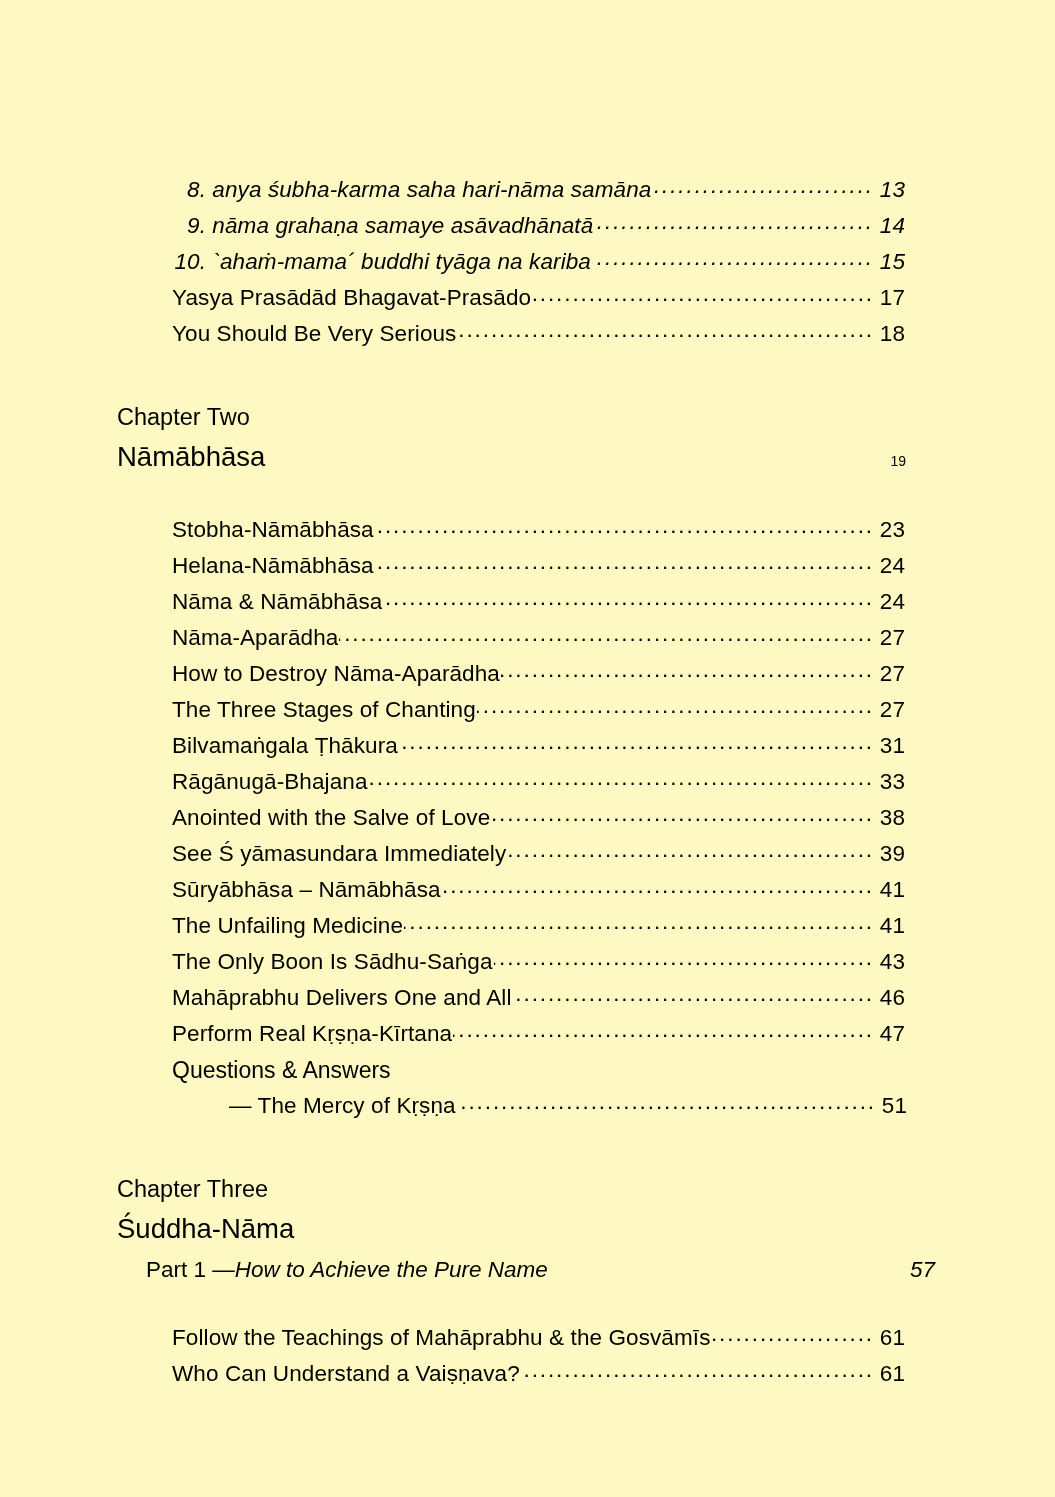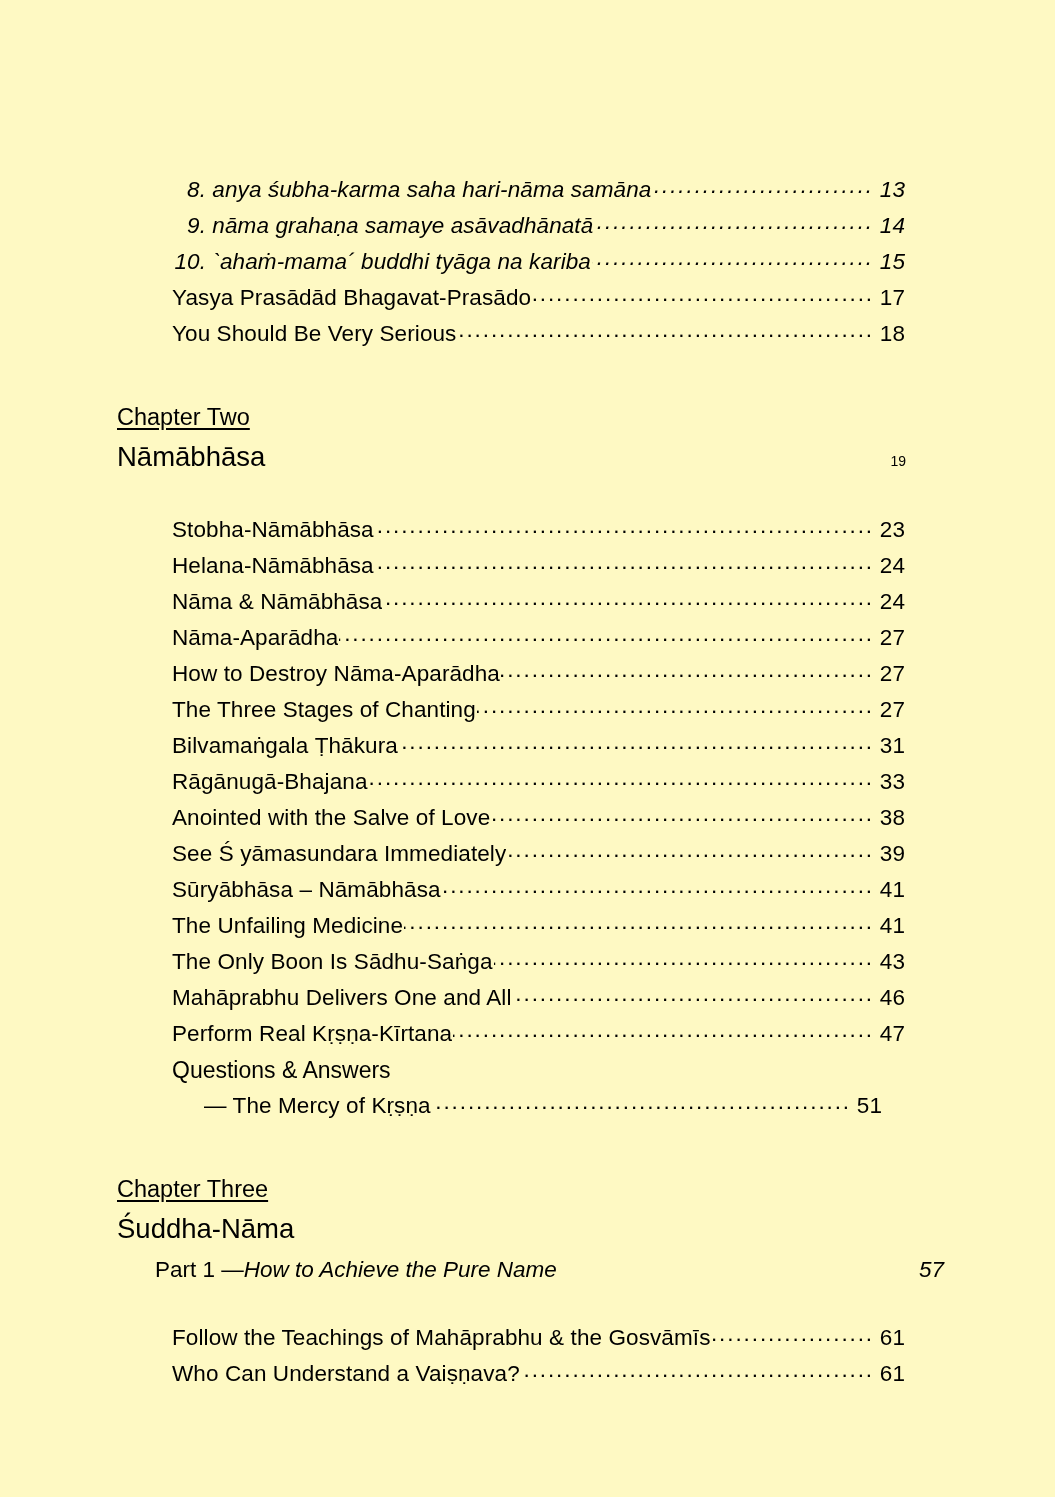--- a/index.html
+++ b/index.html
@@ -76,40 +76,39 @@
   .numbered .toc-title {
     display: inline-block;
   }
   .num-pad {
     display: inline-block;
     text-align: right;
   }
 
   
   .entry.sub {
-    margin-left: 87px;
+    margin-left: 112px;
     width: 678px;
   }
 
   
   .plain-row {
     margin-left: 55px;
     font-size: 23px;
     line-height: 36px;
     white-space: nowrap;
   }
 
   
   .chapter-block {
     margin-left: 0;
   }
   .chapter-label {
     font-size: 23.5px;
     line-height: 38px;
-    text-decoration: underline;
     text-underline-offset: 3px;
     display: inline-block;
   }
   .chapter-title-row {
     display: flex;
     align-items: baseline;
     width: 789px;
     font-size: 27.5px;
     line-height: 42px;
     white-space: nowrap;
@@ -122,21 +121,21 @@
     flex: 0 0 auto;
     font-size: 14px;
     text-align: right;
     min-width: 30px;
   }
 
   .part-row {
     display: flex;
     align-items: baseline;
     width: 789px;
-    margin-left: 38px;
+    margin-left: 29px;
     font-size: 22.5px;
     line-height: 40px;
     white-space: nowrap;
   }
   .part-label { flex: 0 0 auto; }
   .part-title { flex: 0 0 auto; font-style: italic; }
   .part-spacer { flex: 1 1 auto; }
   .part-page { flex: 0 0 auto; text-align: right; min-width: 30px; font-style: italic; }
 
   .gap-lg { height: 46px; }

